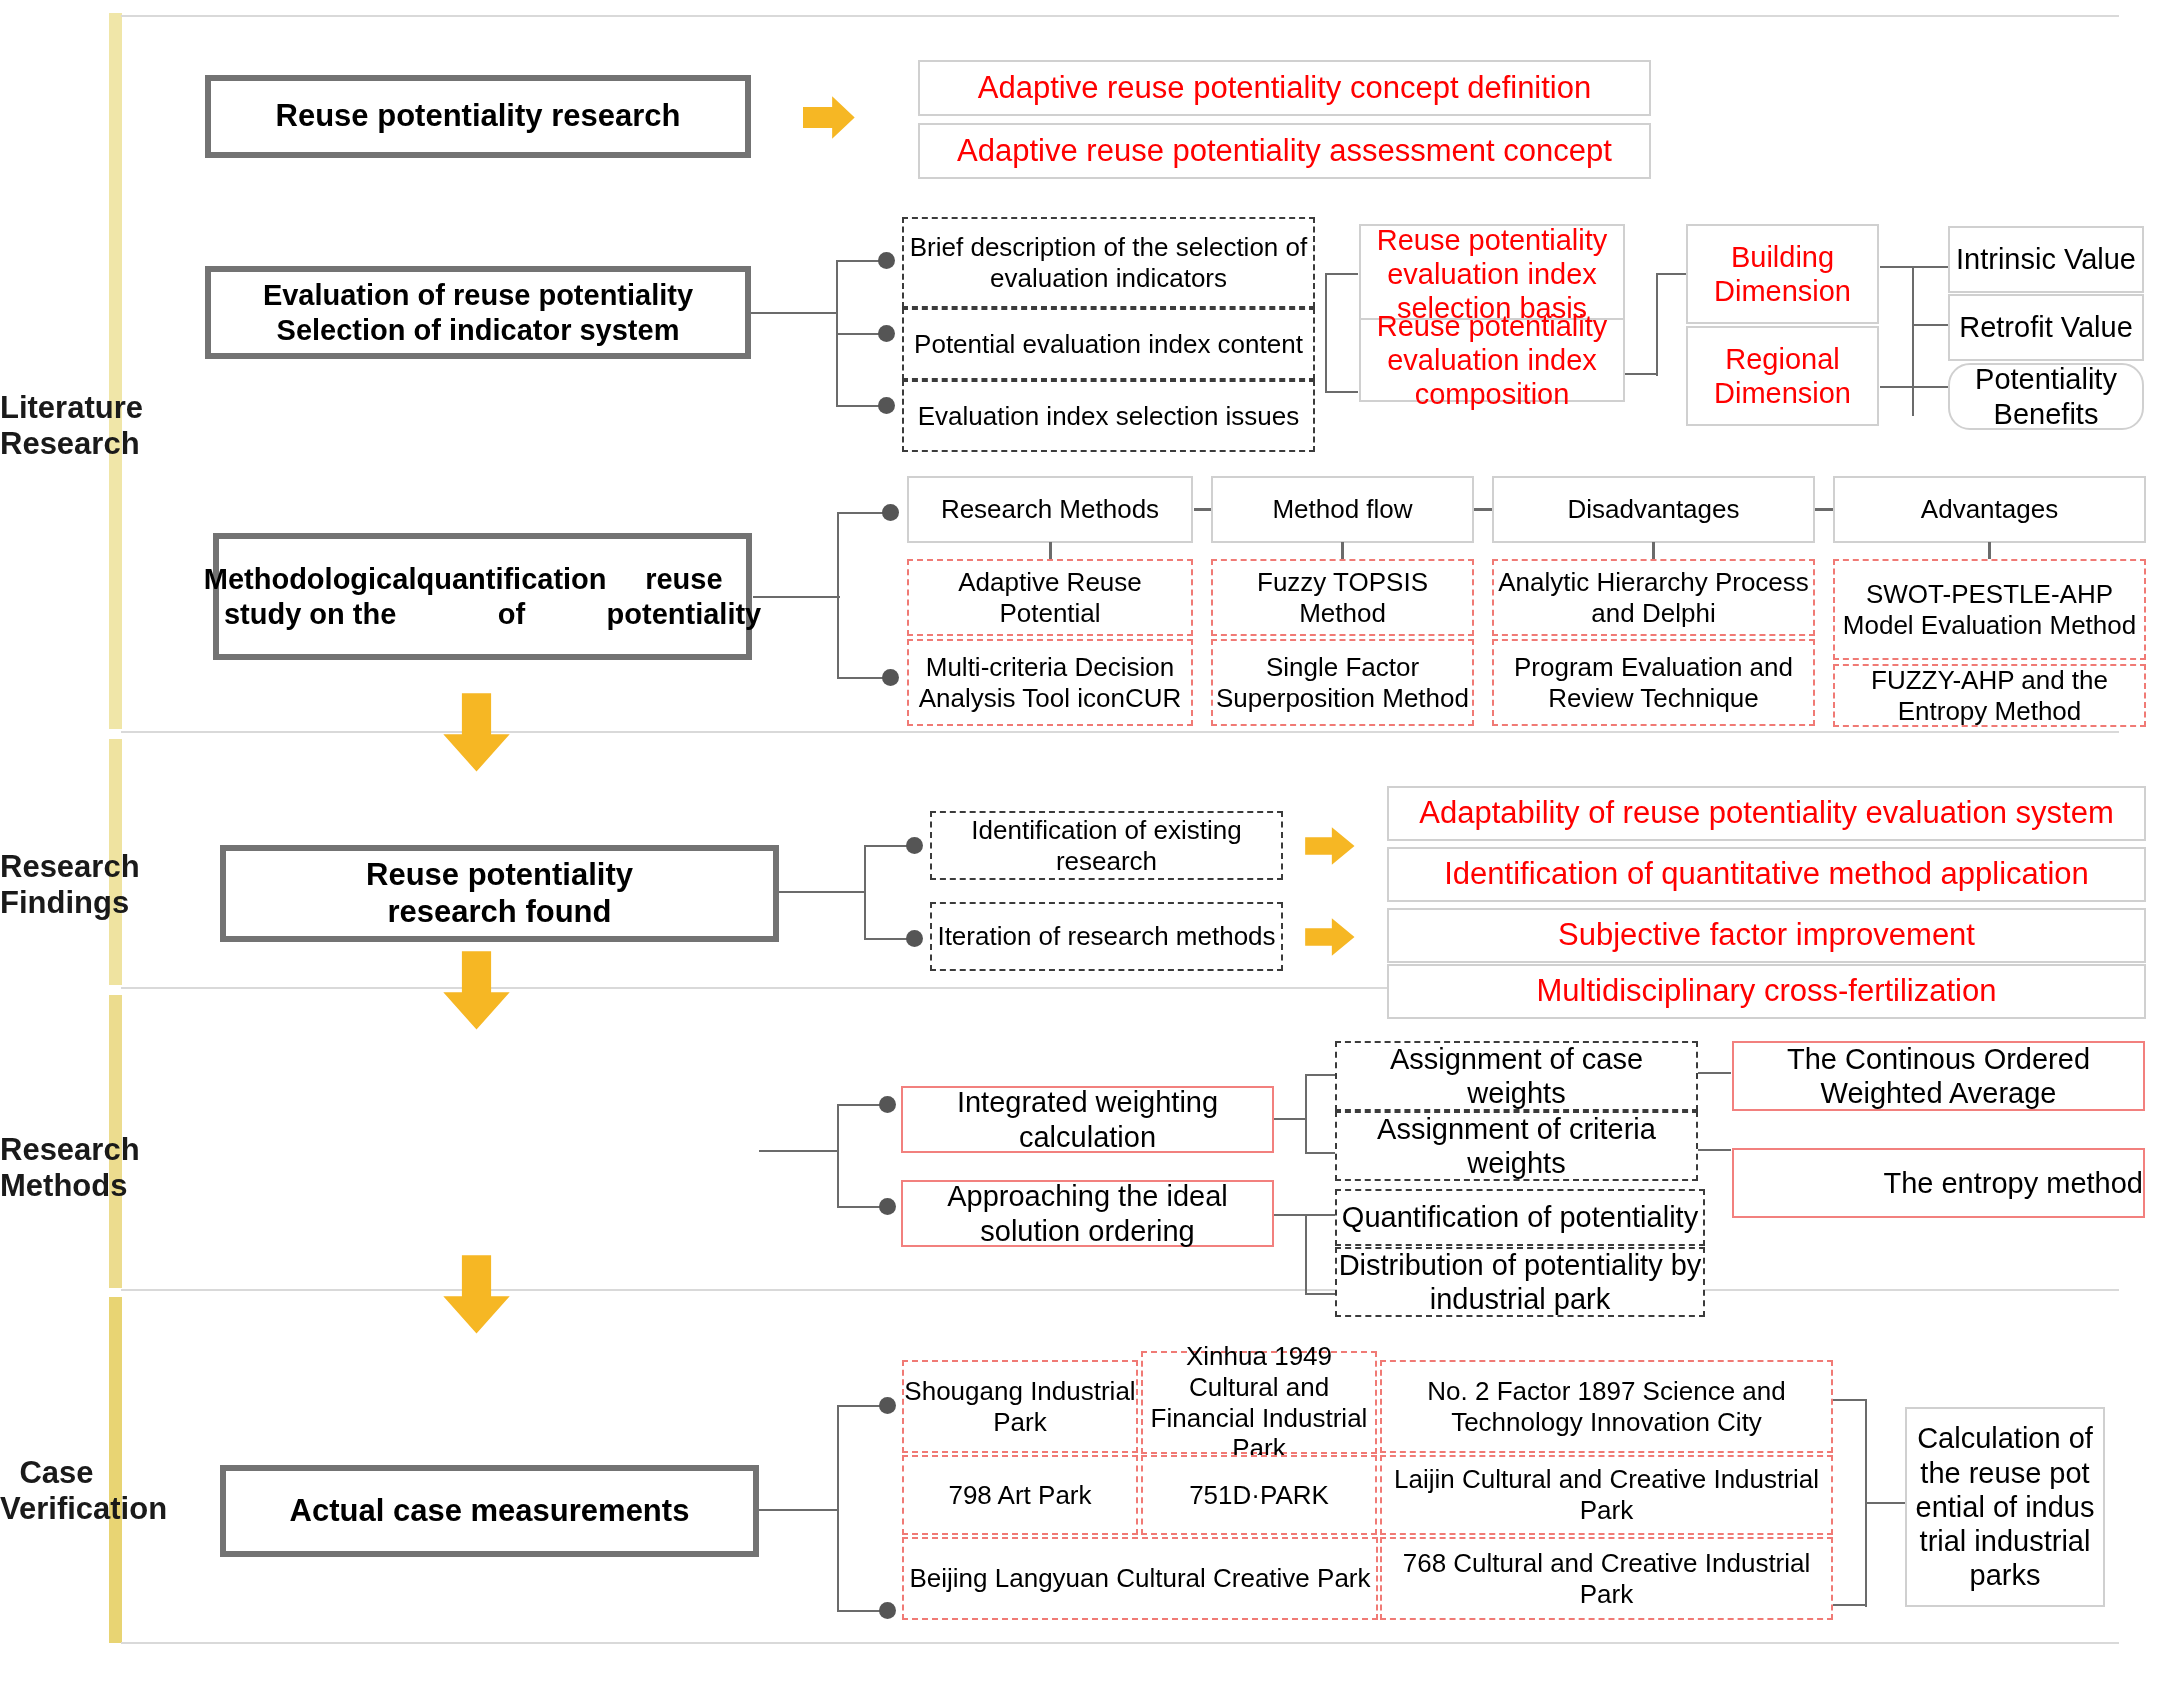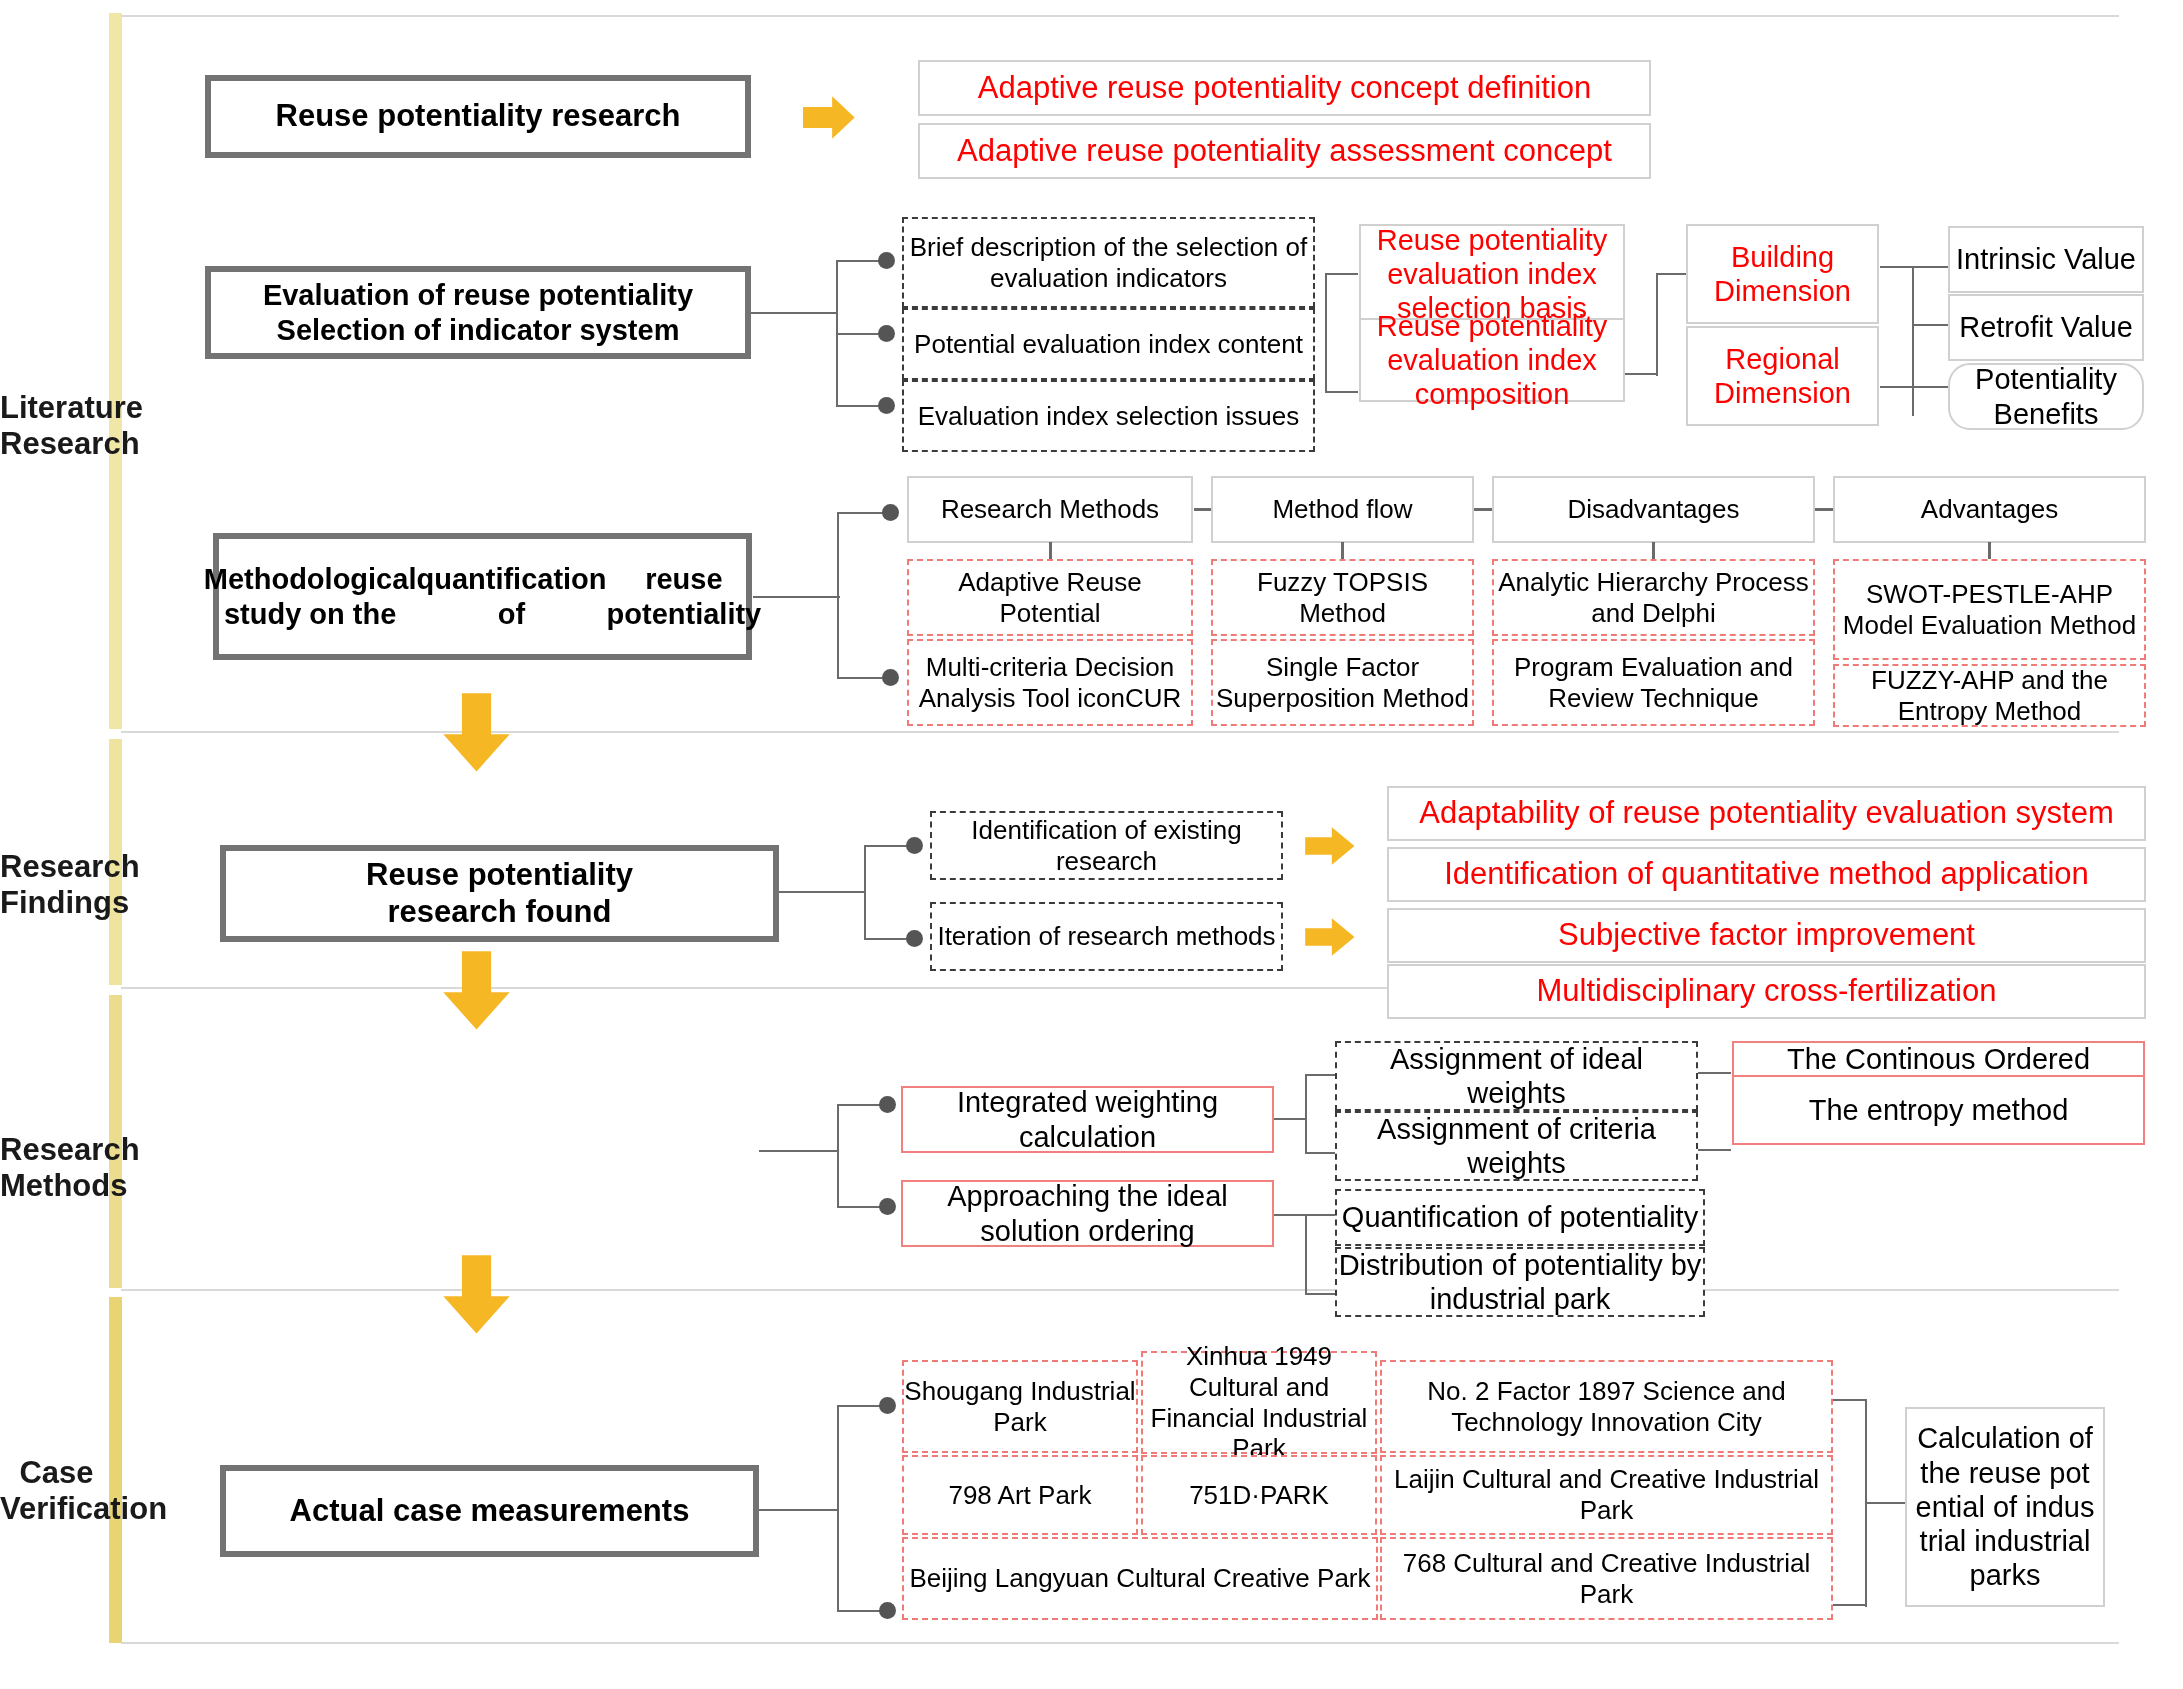--- a/index.html
+++ b/index.html
@@ -277,39 +277,39 @@
   <div class="ln lnv" style="left:1305px;top:1074px;width:2px;height:80px;"></div>
   <div class="ln lnh" style="left:1305px;top:1074px;width:30px;"></div>
   <div class="ln lnh" style="left:1305px;top:1152px;width:30px;"></div>
 
   <div class="ln lnh" style="left:1274px;top:1214px;width:33px;"></div>
   <div class="ln lnv" style="left:1305px;top:1214px;width:2px;height:81px;"></div>
   <div class="ln lnh" style="left:1305px;top:1214px;width:30px;"></div>
   <div class="ln lnh" style="left:1305px;top:1293px;width:30px;"></div>
 
   <div class="dash ctr t18" style="left:1335px;top:1041px;width:363px;height:70px;">
-    <span>Assignment of ideal weights</span>
+    <span>Assignment of case weights</span>
   </div>
   <div class="dash ctr t18" style="left:1335px;top:1111px;width:363px;height:70px;">
     <span>Assignment of criteria weights</span>
   </div>
   <div class="dash ctr t18" style="left:1335px;top:1189px;width:370px;height:57px;">
     <span>Quantification of potentiality</span>
   </div>
   <div class="dash ctr t18" style="left:1335px;top:1247px;width:370px;height:70px;">
     <span>Distribution of potentiality by industrial park</span>
   </div>
 
   <div class="ln lnh" style="left:1698px;top:1072px;width:33px;"></div>
   <div class="ln lnh" style="left:1698px;top:1149px;width:33px;"></div>
 
   <div class="box redborder ctr t18" style="left:1732px;top:1041px;width:413px;height:70px;">
     <span>The Continous Ordered Weighted Average</span>
   </div>
-  <div class="box redborder ctr t18" style="left:1732px;top:1075px;width:413px;height:70px;">
+  <div class="box redborder ctr t18" style="left:1732px;top:1148px;width:413px;height:70px;justify-content:flex-end;">
     <span>The entropy method</span>
   </div>
 
   <svg class="arrow-d" style="left:440px;top:1255px;" width="73" height="80" viewBox="0 0 110 120">
     <polygon points="33,0 77,0 77,62 105,62 55,118 5,62 33,62" fill="#f6b724"></polygon>
   </svg>
 
   <div class="box bold ctr t20" style="left:220px;top:1465px;width:539px;height:92px;">
     <span>Actual case measurements</span>
   </div>

